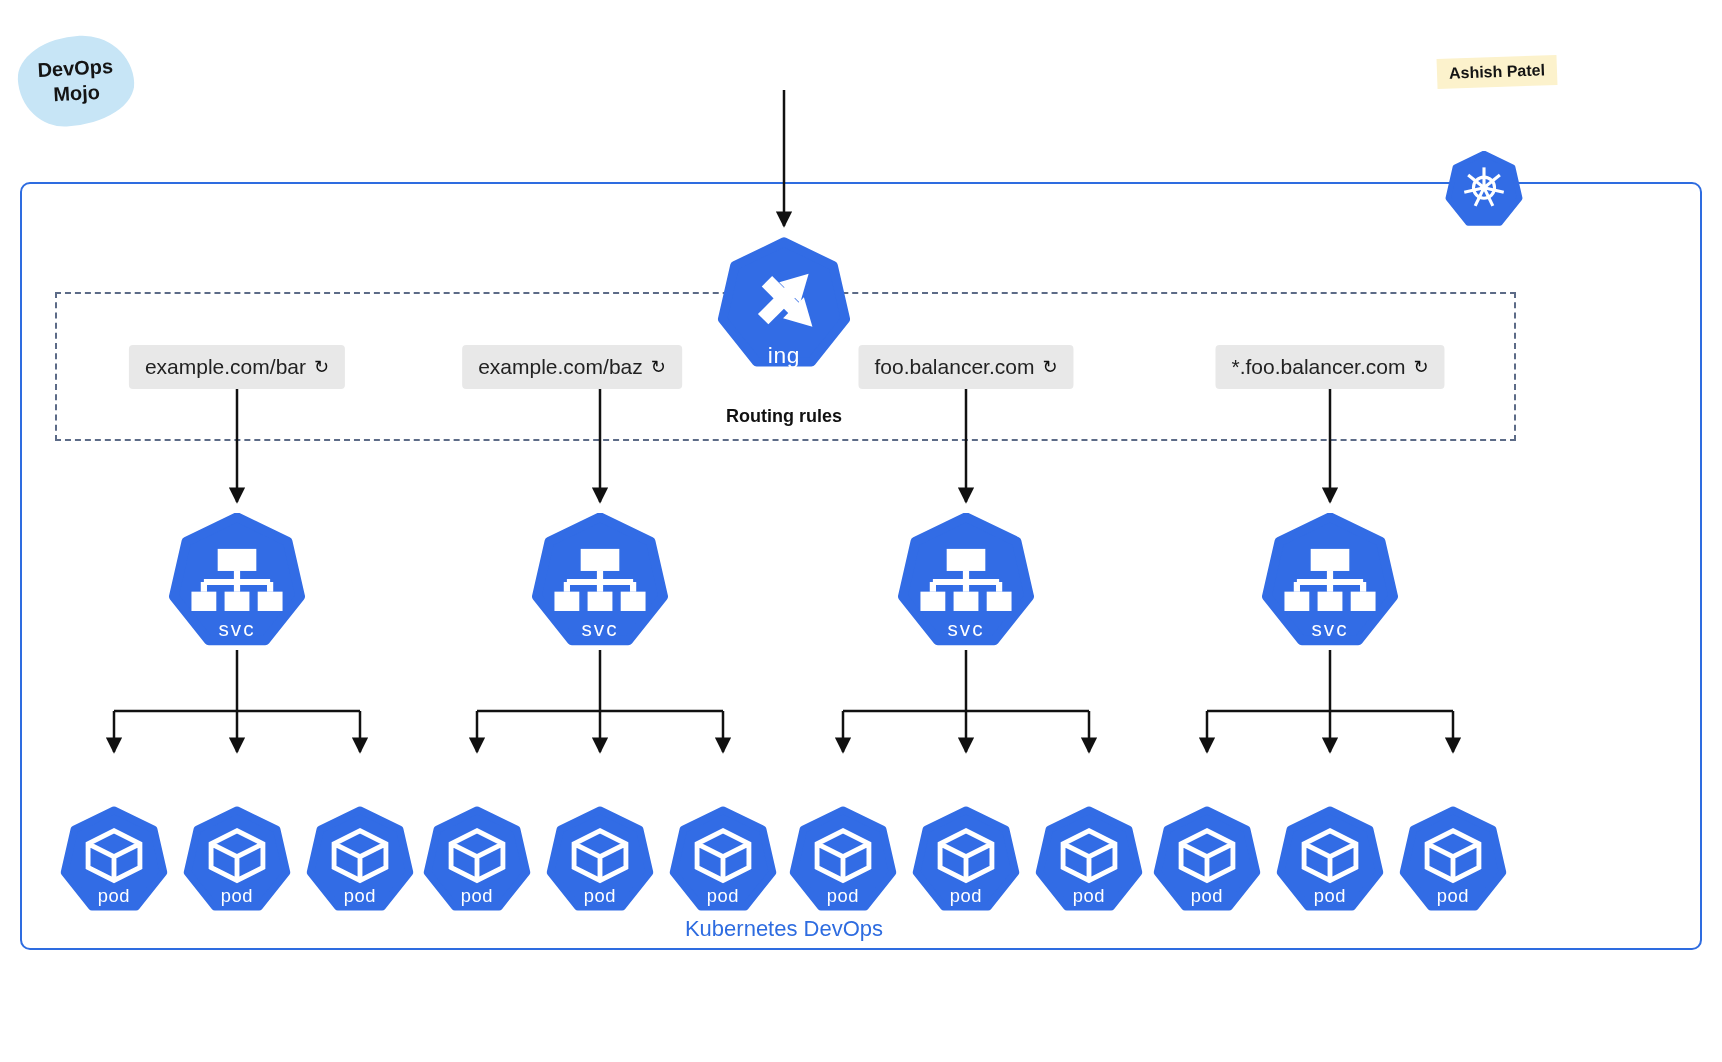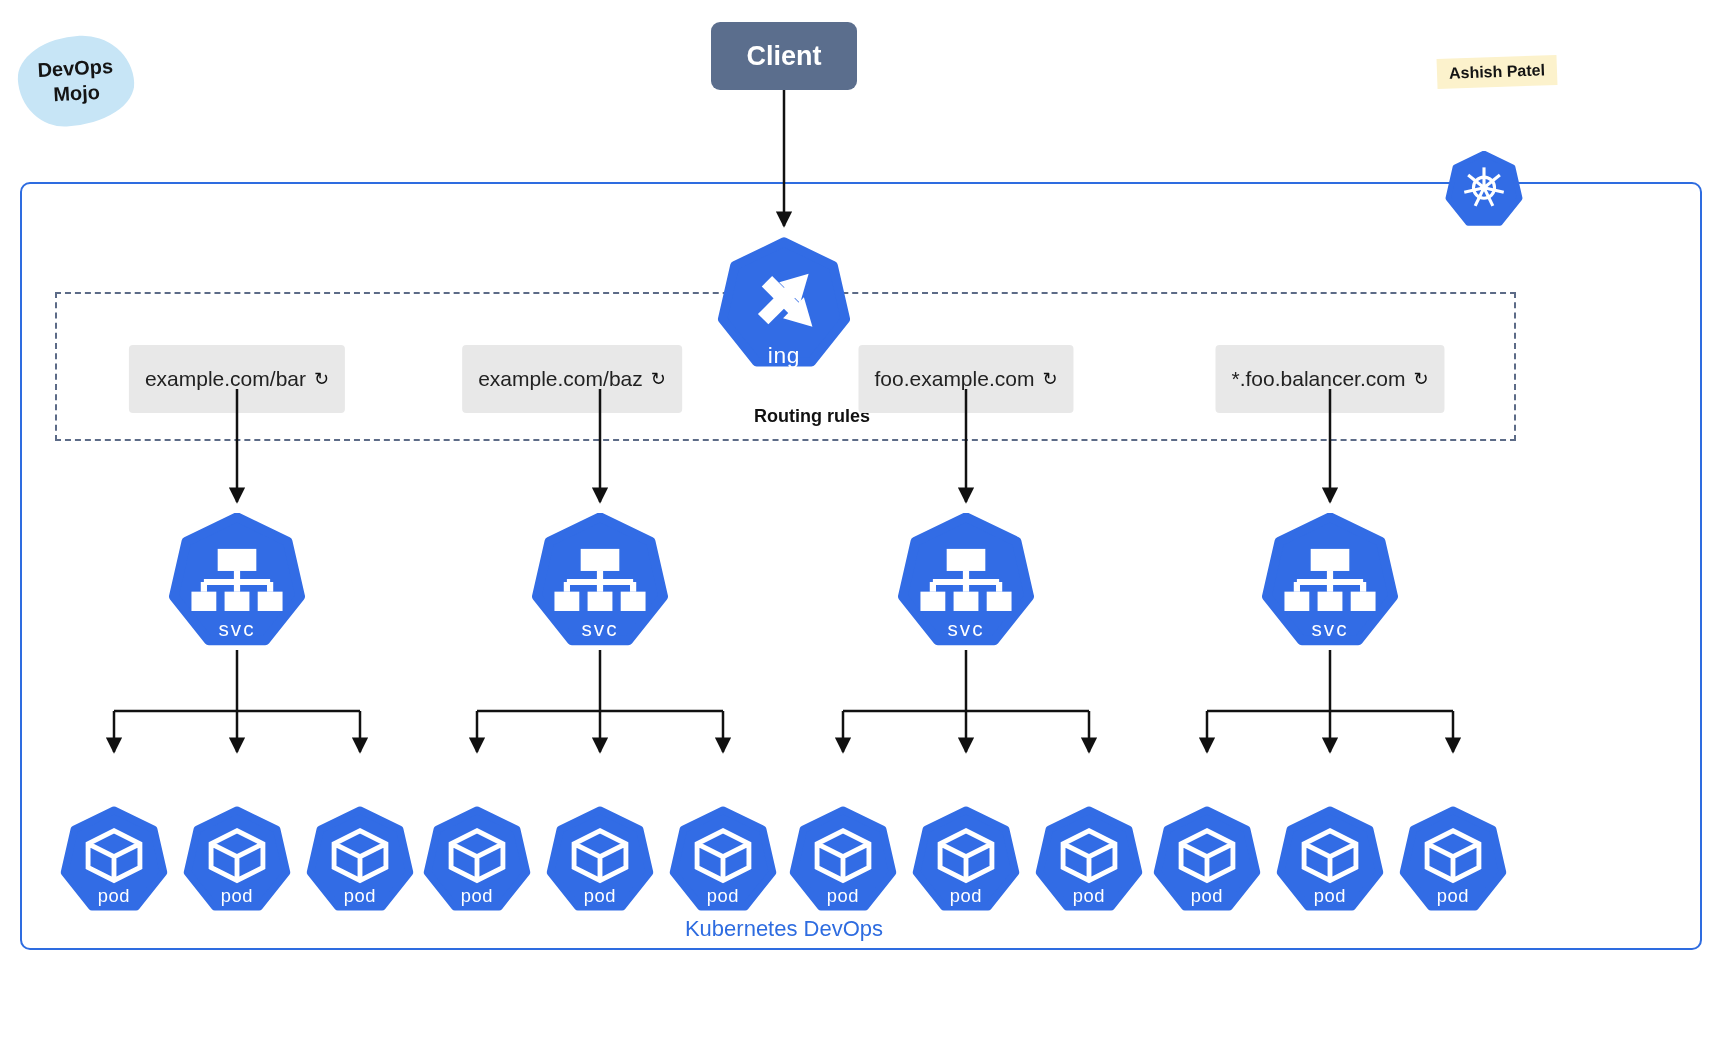--- a/index.html
+++ b/index.html
@@ -23,23 +23,23 @@
   .client { position:absolute; left:711px; top:22px; width:146px; height:68px; background:#5b6e8d;
     border-radius:9px; display:flex; align-items:center; justify-content:center;
     color:#fff; font-weight:bold; font-size:27px; }
   .lb-label { position:absolute; left:570px; top:114px; width:395px; text-align:center;
     font-size:19px; color:#141414; }
 
   
   .dashed-box { position:absolute; left:55px; top:292px; width:1457px; height:145px;
     border:2px dashed #5c6b87; }
   .routing-title { position:absolute; left:784px; top:406px; transform:translateX(-50%);
-    font-weight:bold; font-size:18px; color:#111; white-space:nowrap;margin-left:28px; }
+    font-weight:bold; font-size:18px; color:#111; white-space:nowrap; }
   .rule-label { position:absolute; top:345px; transform:translateX(-50%); height:44px;
-    background:#e8e8e8; border-radius:4px; display:flex; align-items:center; padding:12px 16px;
+    background:#e8e8e8; border-radius:4px; display:flex; align-items:center; padding:0 16px;
     font-size:21px; color:#222; white-space:nowrap; }
   .rule-label .refresh { margin-left:8px; font-size:18px; color:#111; }
 
   
   .icon { position:absolute; }
   .icon svg { display:block; width:100%; height:100%; }
   .svc-icon { width:138px; height:138px; top:513px; }
   .pod-icon { width:108px; height:114px; top:804px; }
   .ingress-icon { left:717px; top:237px; width:134px; height:136px; z-index:4; }
   .k8s-logo { left:1445px; top:151px; width:78px; height:78px; z-index:5; }
@@ -63,21 +63,20 @@
 <body>
 
 <div id="canvas">
 
   <div class="brand">
     <span>DevOps</span>
     <span>Mojo</span>
   </div>
   <div class="author">Ashish Patel</div>
 
-  <div class="client">Client</div>
 
   <div class="cluster-box"></div>
   <div class="cluster-label">Kubernetes DevOps</div>
 
   <div class="icon k8s-logo">
     <svg viewBox="0 0 100 100">
       <polygon class="hept" points="50,3 86.7,20.7 95.8,60.5 70.4,92.4 29.6,92.4 4.2,60.5 13.3,20.7"></polygon>
       <g>
         <line class="ws3" x1="50" y1="47" x2="50" y2="21"></line>
         <line class="ws3" x1="50" y1="47" x2="70.3" y2="30.8"></line>
@@ -110,21 +109,21 @@
 
   <div class="rule-label" style="left:237px">
     <span>example.com/bar</span>
     <span class="refresh">↻</span>
   </div>
   <div class="rule-label" style="left:572px">
     <span>example.com/baz</span>
     <span class="refresh">↻</span>
   </div>
   <div class="rule-label" style="left:966px">
-    <span>foo.example.com</span>
+    <span>foo.balancer.com</span>
     <span class="refresh">↻</span>
   </div>
   <div class="rule-label" style="left:1330px">
     <span>*.foo.balancer.com</span>
     <span class="refresh">↻</span>
   </div>
 
   <div class="icon svc-icon" style="left:168px">
     <svg viewBox="0 0 100 100">
       <polygon class="hept" points="50,3 86.7,20.7 95.8,60.5 70.4,92.4 29.6,92.4 4.2,60.5 13.3,20.7"></polygon>

